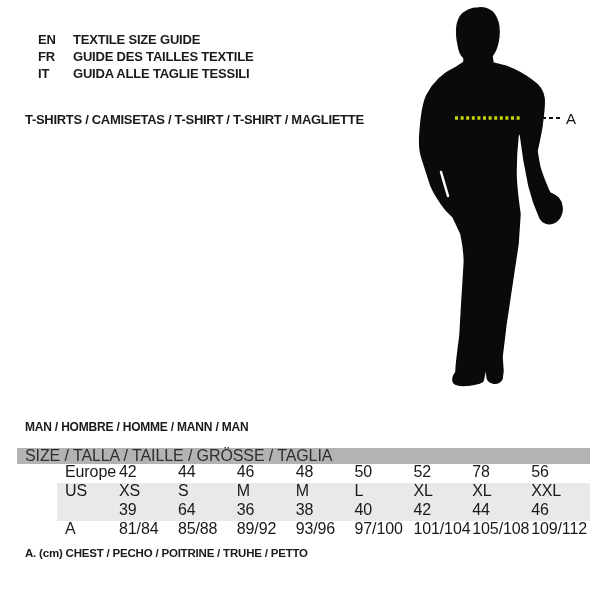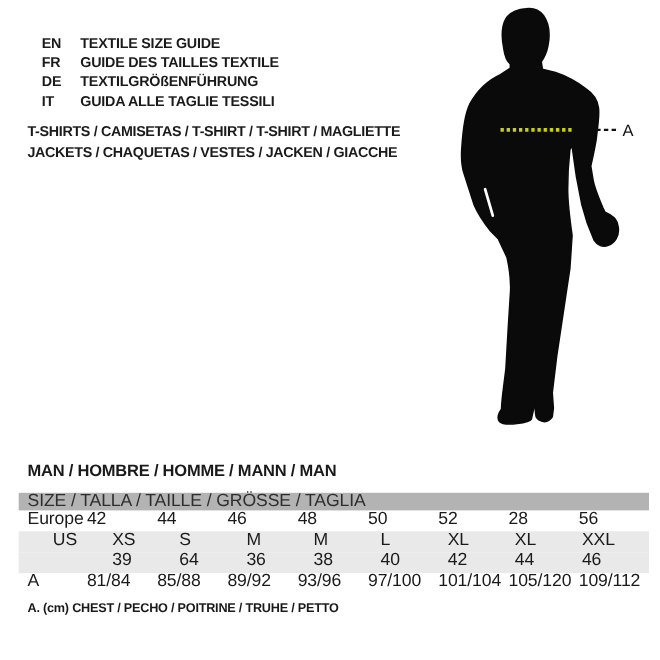--- a/index.html
+++ b/index.html
@@ -24,56 +24,51 @@
   .cat-block{position:absolute;left:25px;top:110px;}
   .cat-line{line-height:19px;font-size:13px;font-weight:700;letter-spacing:-0.3px;white-space:nowrap;}
   
   .figure-wrap{position:absolute;left:390px;top:0;width:200px;height:420px;}
   .sil{fill:var(--sil);stroke:var(--sil);stroke-width:1.5;stroke-linejoin:round;}
   .dash-yellow{stroke:var(--dash);stroke-width:3.4;stroke-dasharray:3 2.6;fill:none;}
   .dash-black{stroke:#111;stroke-width:2;stroke-dasharray:4 3;fill:none;}
   .gap-line{stroke:#ffffff;stroke-width:2.5;fill:none;stroke-linecap:round;}
   .measure-a{font-family:"Liberation Sans",sans-serif;font-size:15px;fill:#111;}
   
-  .section-title{position:absolute;left:25px;top:420px;font-size:15px;font-weight:700;letter-spacing:-0.2px;}
+  .section-title{position:absolute;left:25px;top:420px;font-size:12px;font-weight:700;letter-spacing:-0.2px;}
   
   .size-table{position:absolute;left:17px;top:448px;width:573px;font-size:16px;letter-spacing:-0.1px;}
   .thead{height:16px;line-height:16px;background:var(--th-bg);color:#2e2e2e;padding-left:8px;box-sizing:border-box;}
-  .trow{display:flex;height:19px;line-height:16px;}
-  .trow.shaded{background:var(--row-bg);padding-left:23px;}
+  .trow{display:flex;height:19px;line-height:16px;margin-left:40px;}
+  .trow.shaded{background:var(--row-bg);}
   .tlabel{width:62px;padding-left:8px;box-sizing:border-box;}
   .tcell{flex:1;text-align:left;}
   
   .footnote{position:absolute;left:25px;top:547px;font-size:11.5px;font-weight:700;letter-spacing:-0.2px;}
 </style>
 </head>
 <body>
 
 <div class="lang-list">
   <div class="lang-row">
     <span class="lang-code">EN</span>
     <span class="lang-label">TEXTILE SIZE GUIDE</span>
   </div>
   <div class="lang-row">
     <span class="lang-code">FR</span>
     <span class="lang-label">GUIDE DES TAILLES TEXTILE</span>
   </div>
   <div class="lang-row">
-    <span class="lang-code">DE</span>
-    <span class="lang-label">TEXTILGRÖßENFÜHRUNG</span>
-  </div>
-  <div class="lang-row">
     <span class="lang-code">IT</span>
     <span class="lang-label">GUIDA ALLE TAGLIE TESSILI</span>
   </div>
 </div>
 
 <div class="cat-block">
   <div class="cat-line">T-SHIRTS / CAMISETAS / T-SHIRT / T-SHIRT / MAGLIETTE</div>
-  <div class="cat-line">JACKETS / CHAQUETAS / VESTES / JACKEN / GIACCHE</div>
 </div>
 
 <div class="figure-wrap">
   <svg width="200" height="420" viewBox="0 0 200 420">
     <path class="sil" d="
       M88,8
       C82,8 74,11 70,17
       C66,24 66,34 68,44
       C69,51 71,56 74,58
       L74,62
@@ -139,21 +134,21 @@
   <div class="thead">SIZE / TALLA / TAILLE / GRÖSSE / TAGLIA</div>
 
   <div class="trow">
     <span class="tlabel">Europe</span>
     <span class="tcell">42</span>
     <span class="tcell">44</span>
     <span class="tcell">46</span>
     <span class="tcell">48</span>
     <span class="tcell">50</span>
     <span class="tcell">52</span>
-    <span class="tcell">28</span>
+    <span class="tcell">78</span>
     <span class="tcell">56</span>
   </div>
 
   <div class="trow shaded">
     <span class="tlabel">US</span>
     <span class="tcell">XS</span>
     <span class="tcell">S</span>
     <span class="tcell">M</span>
     <span class="tcell">M</span>
     <span class="tcell">L</span>
@@ -175,18 +170,18 @@
   </div>
 
   <div class="trow">
     <span class="tlabel">A</span>
     <span class="tcell">81/84</span>
     <span class="tcell">85/88</span>
     <span class="tcell">89/92</span>
     <span class="tcell">93/96</span>
     <span class="tcell">97/100</span>
     <span class="tcell">101/104</span>
-    <span class="tcell">105/120</span>
+    <span class="tcell">105/108</span>
     <span class="tcell">109/112</span>
   </div>
 </div>
 
 <div class="footnote">A. (cm) CHEST / PECHO / POITRINE / TRUHE / PETTO</div>
 
 </body></html>

